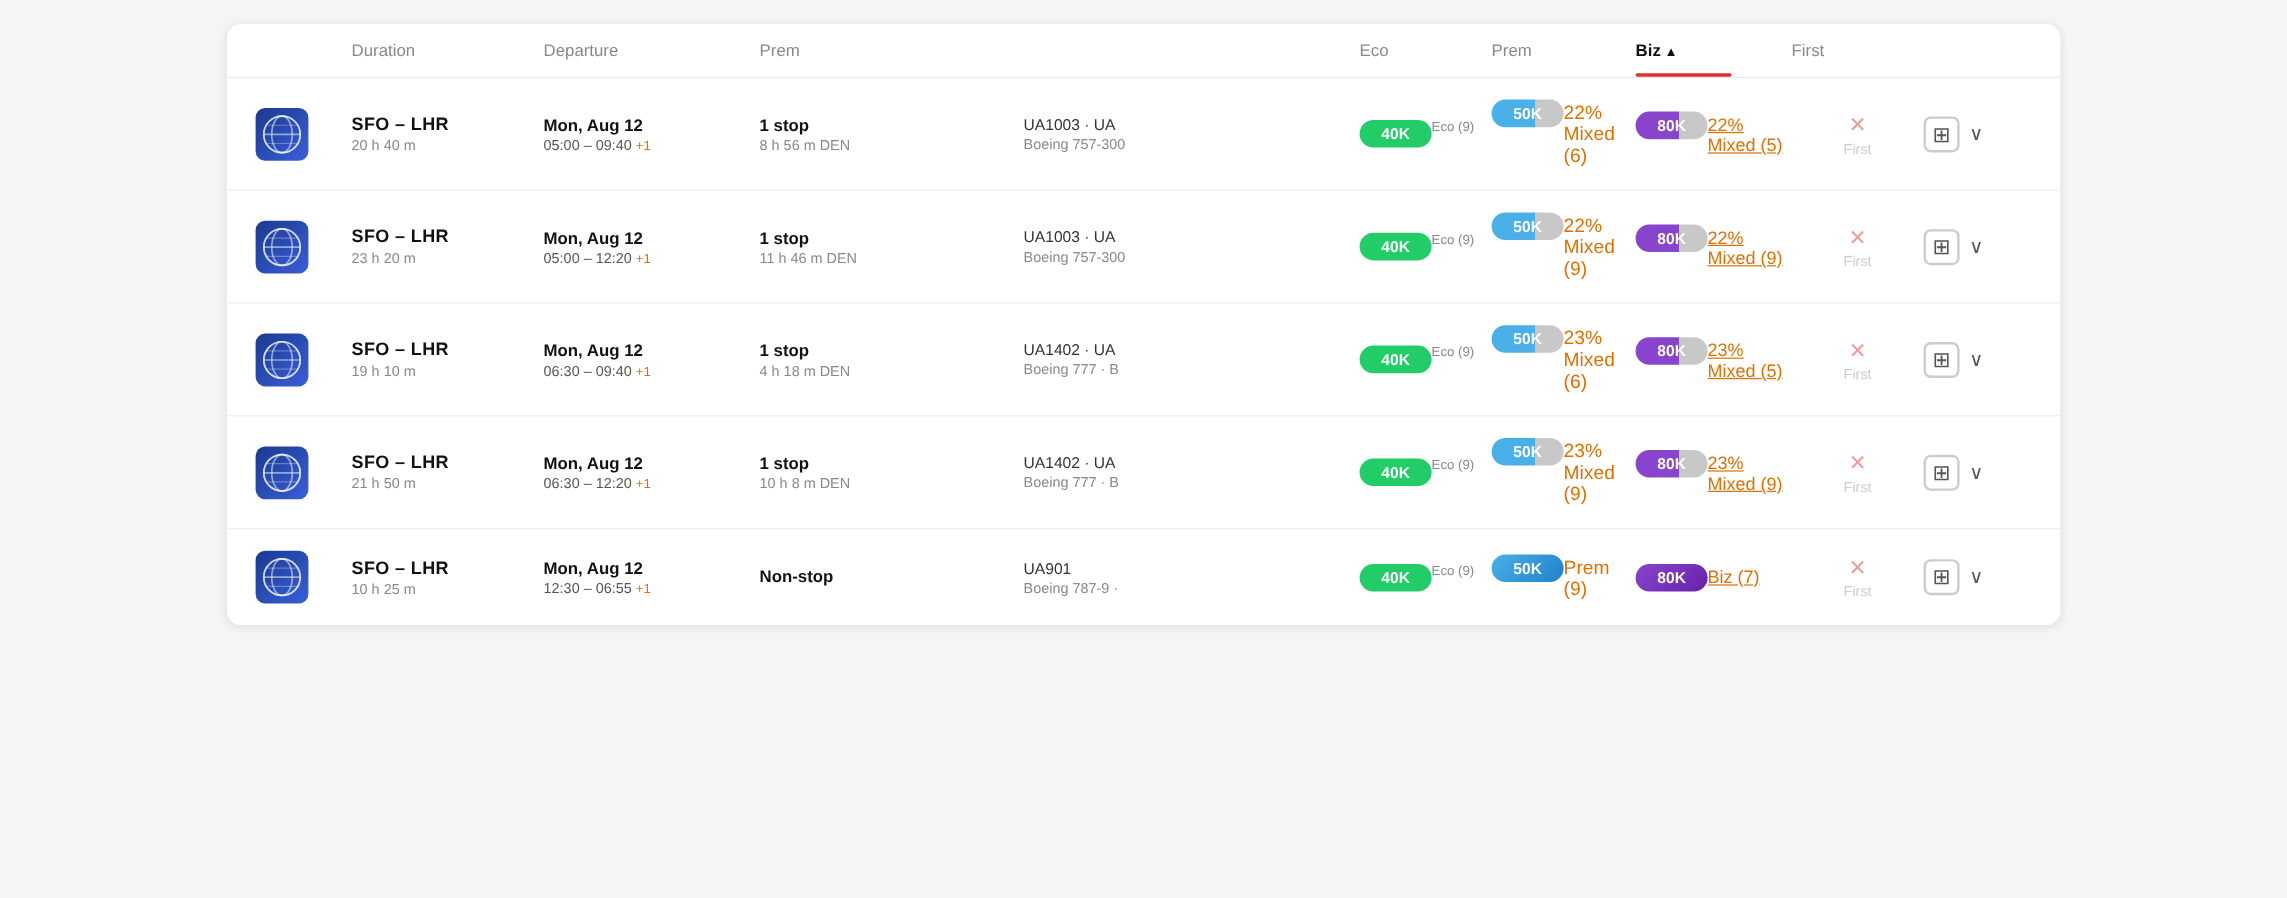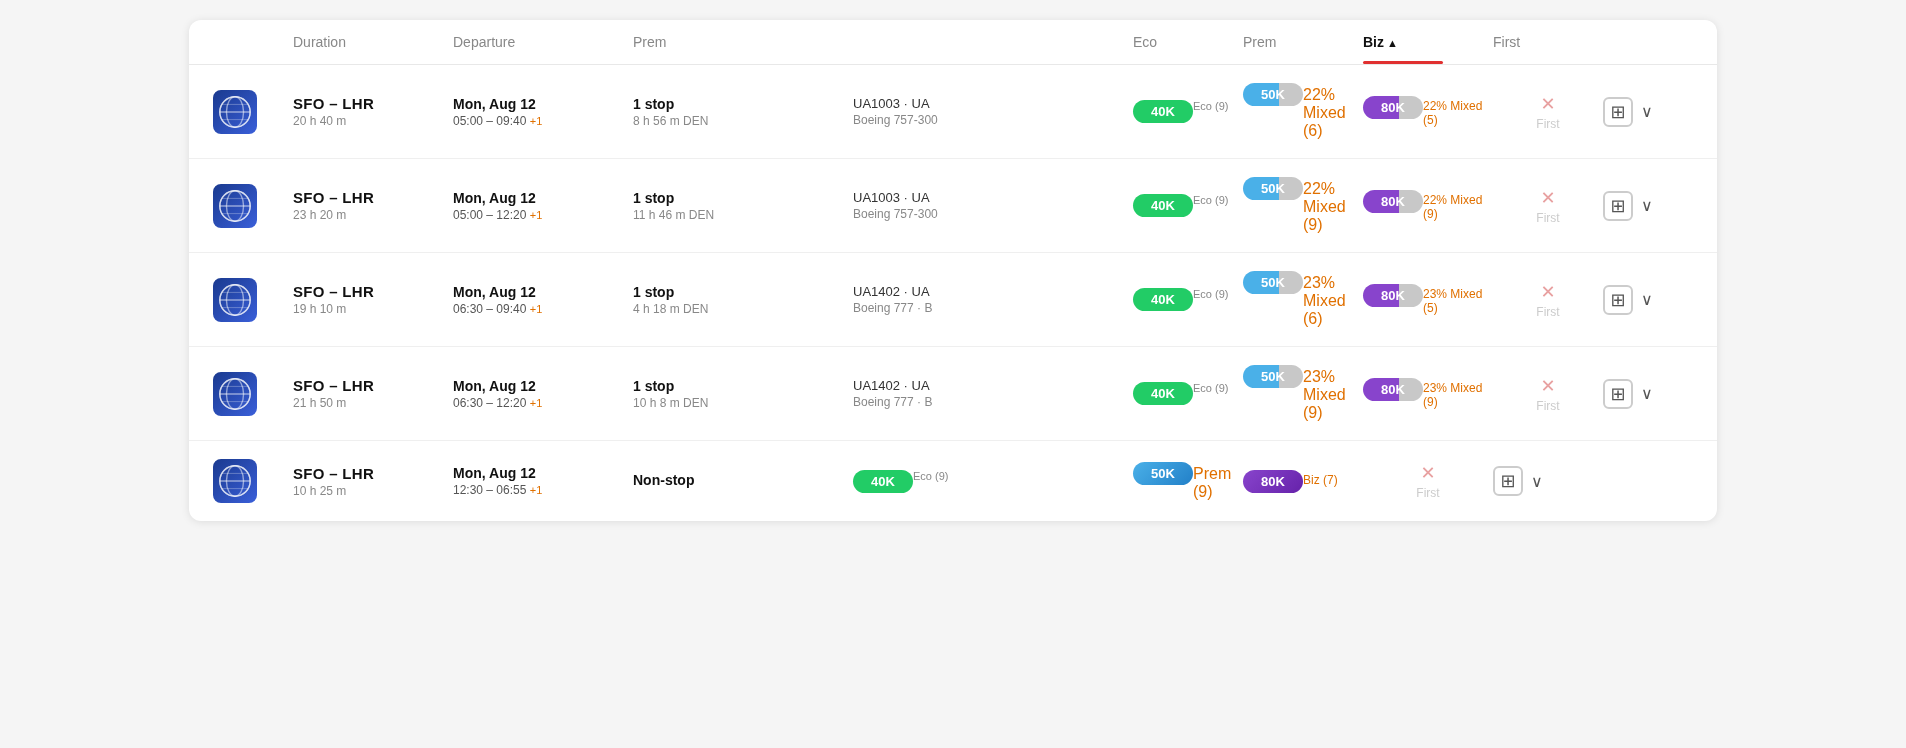--- a/index.html
+++ b/index.html
@@ -133,23 +133,24 @@
     .eco-sub {
       font-size: 11px;
       color: #888;
     }
     .prem-sub {
       font-size: 16px;
       color: #e07000;
       margin-top: 3px;
     }
     .biz-sub {
-      font-size: 12px;
+      font-size: 15px;
       color: #e07000;
       margin-top: 3px;
+      text-decoration: underline;
     }
     .first-col {
       display: flex;
       flex-direction: column;
       align-items: center;
     }
     .first-x {
       color: #e8a0a0;
       font-size: 18px;
     }
@@ -451,20 +452,24 @@
     </div>
     <div>
       <div class="dep-main">Mon, Aug 12</div>
       <div class="dep-sub">12:30 – 06:55 <span class="dep-plus">+1</span></div>
     </div>
     <div>
       <div class="stops-main">Non-stop</div>
       <div class="stops-sub"></div>
     </div>
     <div>
+      <div class="flight-info-main">UA901</div>
+      <div class="flight-info-sub">Boeing 787-9 ·</div>
+    </div>
+    <div>
       <div class="badge-wrapper">
         <span class="badge badge-green">40K</span>
         <div class="eco-sub">Eco (9)</div>
       </div>
     </div>
     <div>
       <div class="badge-wrapper">
         <span class="badge" style="background: linear-gradient(135deg, #4ab0e8, #2280c8); color: #fff;">50K</span>
         <div class="prem-sub">Prem (9)</div>
       </div>

